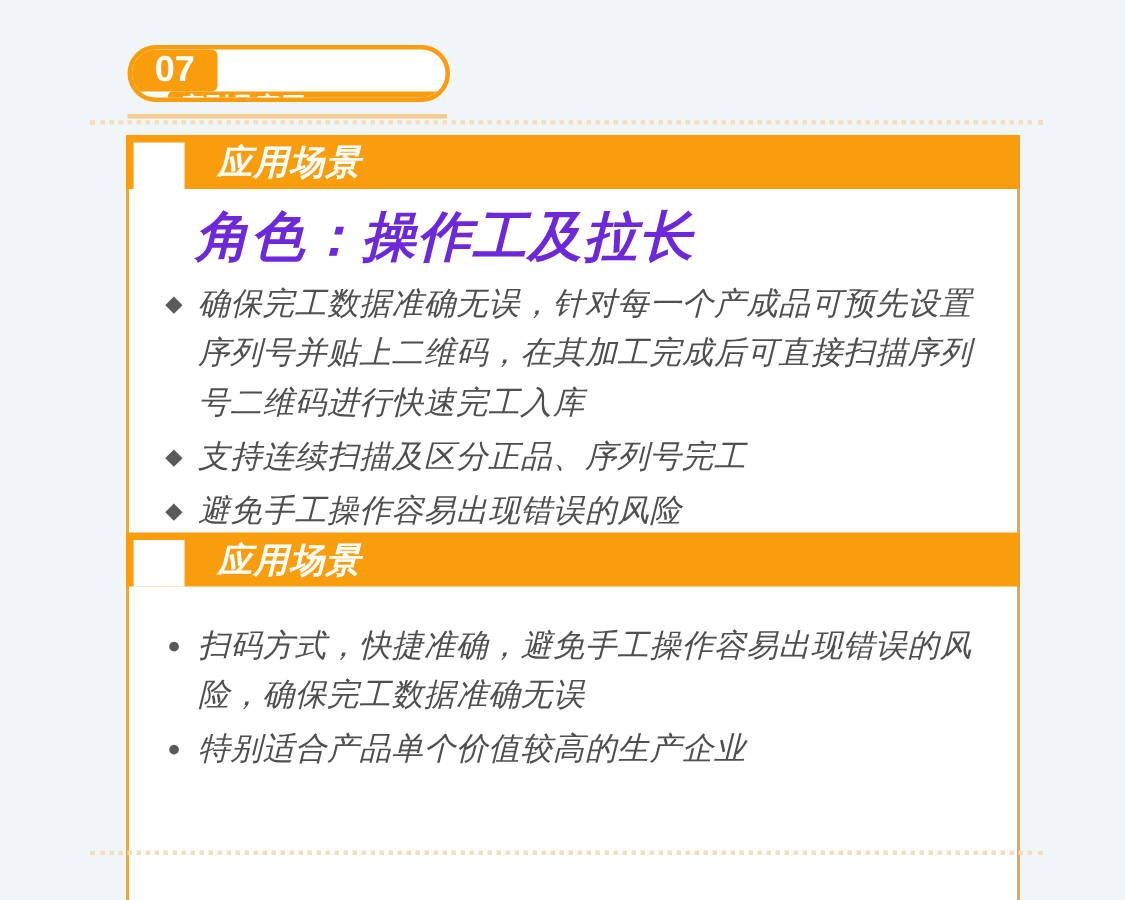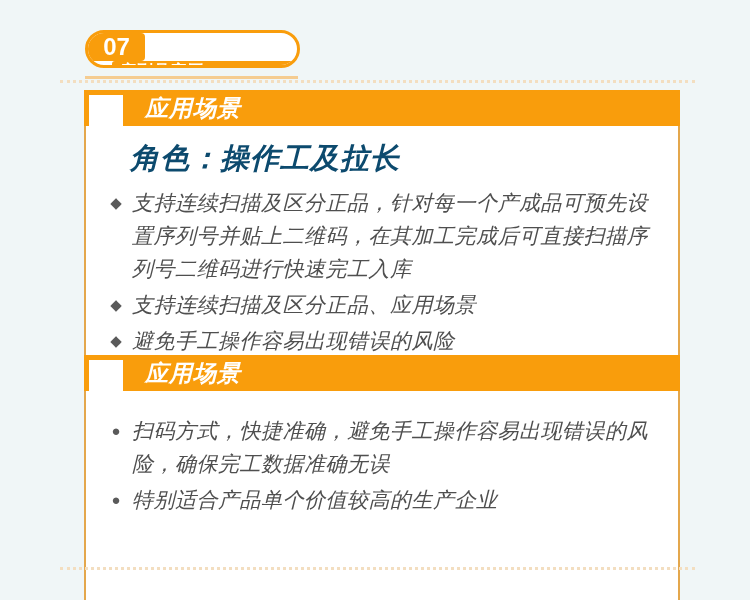--- a/index.html
+++ b/index.html
@@ -50,21 +50,21 @@
     position:absolute;left:5px;top:5px;bottom:0;width:34px;
     background:#FFFFFF;
   }
   .sec-label{
     position:absolute;left:61px;top:0;height:36px;
     display:flex;align-items:center;
     color:#FFFFFF;font-weight:bold;font-size:23px;letter-spacing:1px;
   }
   .role{
     position:absolute;left:44px;top:48px;
-    color:#0c4a6e;font-weight:bold;font-size:29px;line-height:36px;
+    color:#6d28d9;font-weight:bold;font-size:36px;line-height:36px;
     letter-spacing:1px;
   }
   .bullets{
     position:absolute;left:14px;width:562px;
   }
   .bullets.b1{top:94px;}
   .bullets.b2{top:322px;}
   .bullet{
     display:flex;align-items:flex-start;margin-bottom:3px;
   }
@@ -93,25 +93,25 @@
   <div class="sec-header h1">
     <div class="notch"></div>
     <div class="sec-label">应用场景</div>
   </div>
 
   <div class="role">角色：操作工及拉长</div>
 
   <div class="bullets b1">
     <div class="bullet">
       <span class="marker">◆</span>
-      <span class="btext">支持连续扫描及区分正品，针对每一个产成品可预先设置序列号并贴上二维码，在其加工完成后可直接扫描序列号二维码进行快速完工入库</span>
+      <span class="btext">确保完工数据准确无误，针对每一个产成品可预先设置序列号并贴上二维码，在其加工完成后可直接扫描序列号二维码进行快速完工入库</span>
     </div>
     <div class="bullet">
       <span class="marker">◆</span>
-      <span class="btext">支持连续扫描及区分正品、应用场景</span>
+      <span class="btext">支持连续扫描及区分正品、序列号完工</span>
     </div>
     <div class="bullet">
       <span class="marker">◆</span>
       <span class="btext">避免手工操作容易出现错误的风险</span>
     </div>
   </div>
 
   <div class="sec-header h2">
     <div class="notch"></div>
     <div class="sec-label">应用场景</div>

